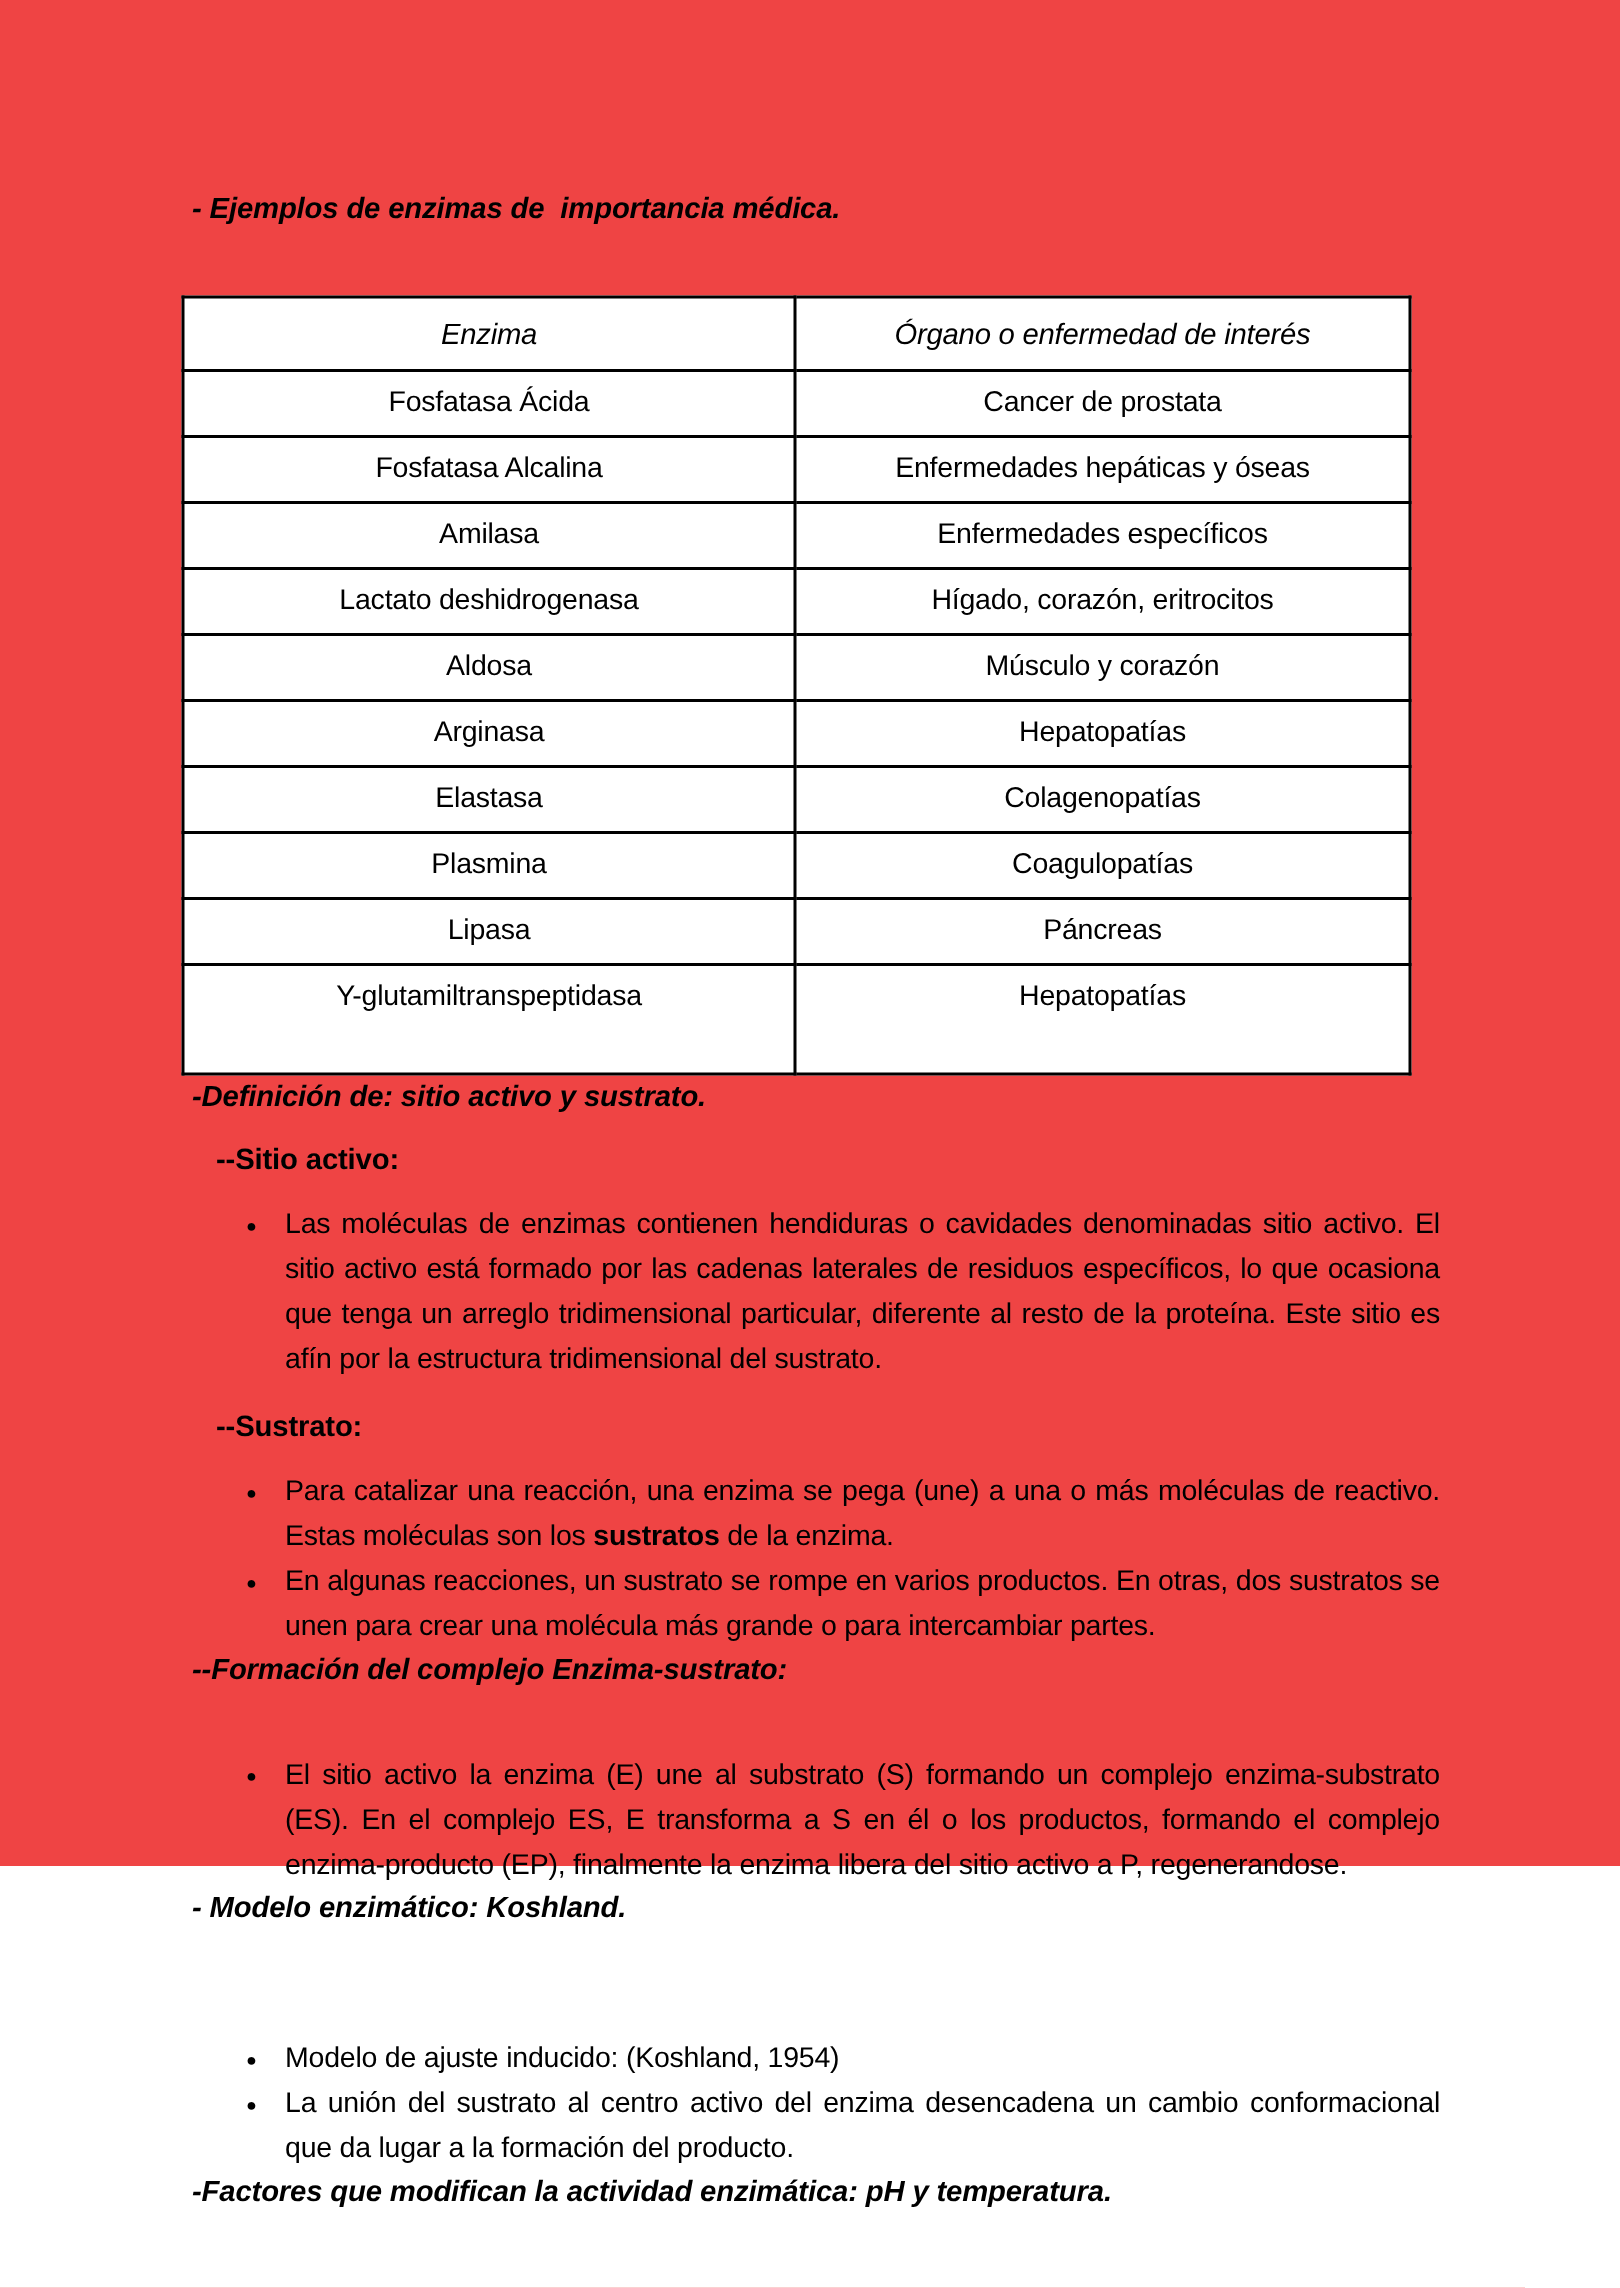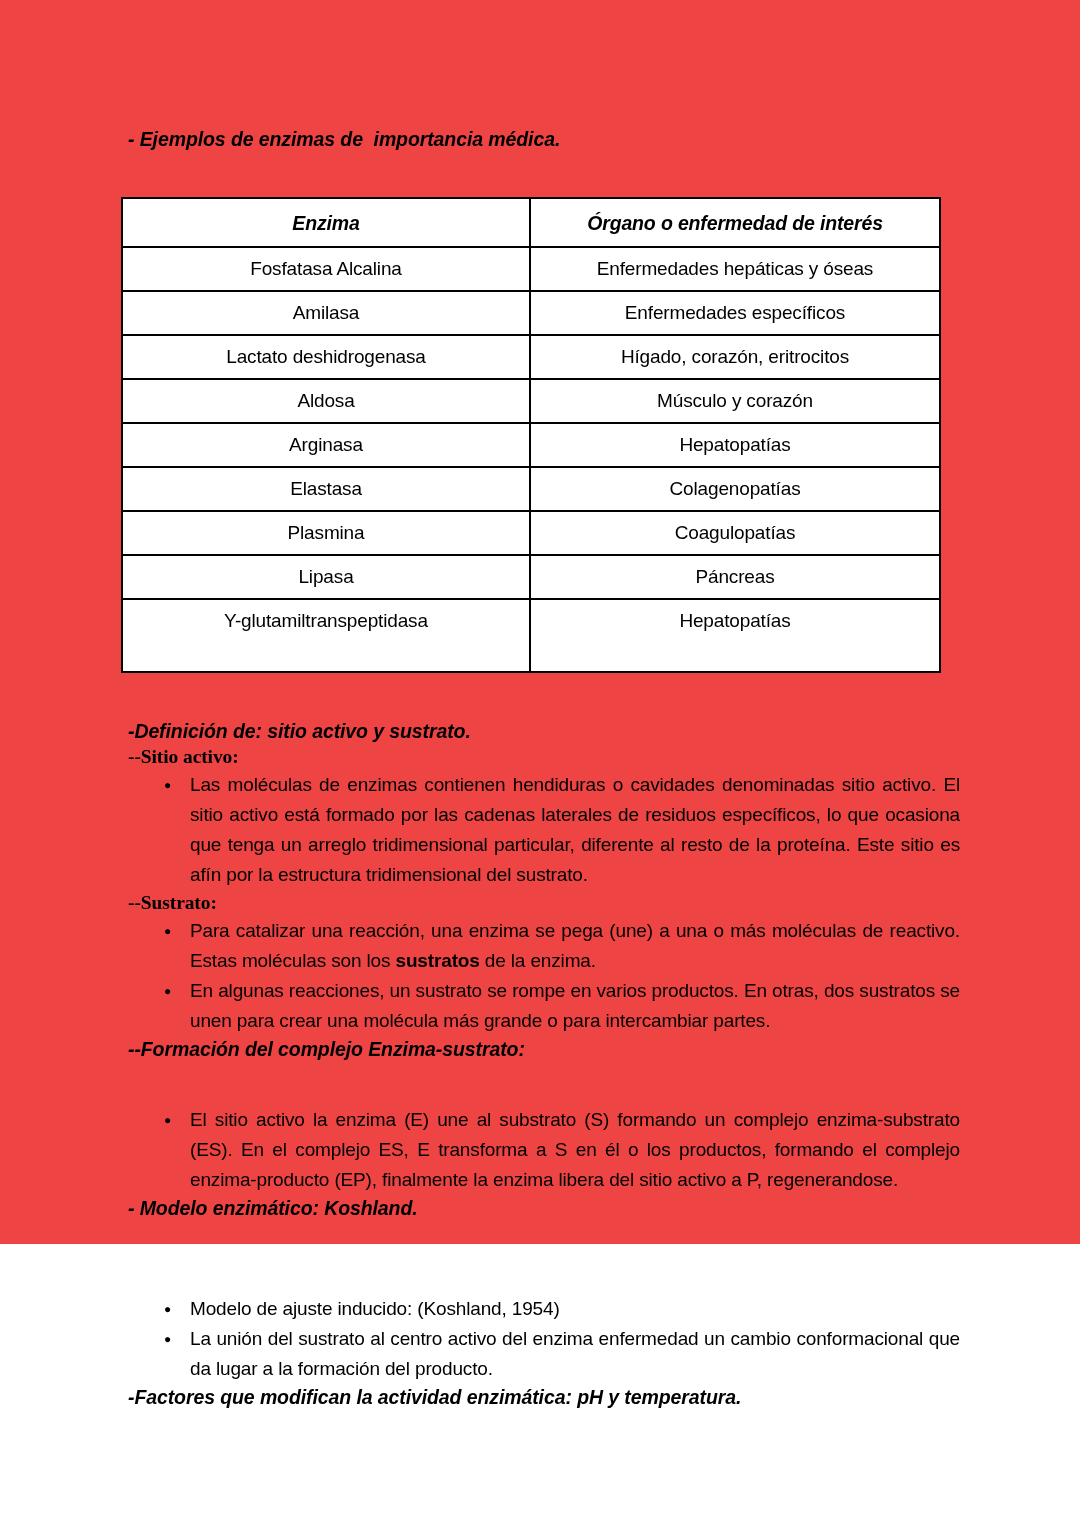--- a/index.html
+++ b/index.html
@@ -40,22 +40,21 @@
     letter-spacing: -0.1px;
     margin: 0;
     white-space: pre-wrap;
   }
   .h-bold {
     font-weight: bold;
     font-style: normal;
     font-size: 19.5px;
     line-height: 26px;
     letter-spacing: -0.1px;
-    margin: 0;
-    font-family: Liberation Serif, serif;
+    margin: 16px;
   }
 
   .title-block { margin-bottom: 0; }
 
   
   .tbl-wrap {
     position: absolute;
     left: 121px;
     top: 197px;
     width: 818px;
@@ -72,21 +71,21 @@
     vertical-align: middle;
     font-size: 19px;
     font-weight: normal;
     font-style: normal;
     padding: 0;
     height: 42px;
     line-height: 24px;
     letter-spacing: -0.15px;
   }
   table.enz th {
-    font-weight: bold;
+    font-weight: normal;
     font-style: italic;
     height: 47px;
     font-size: 19.5px;
   }
   table.enz col.c1 { width: 408px; }
   table.enz col.c2 { width: 410px; }
   table.enz tr.last td {
     height: 62px;
     vertical-align: top;
     padding-top: 9px;
@@ -143,20 +142,24 @@
           <col class="c2">
         </colgroup>
       <thead>
         <tr>
           <th>Enzima</th>
           <th>Órgano o enfermedad de interés</th>
         </tr>
       </thead>
       <tbody>
         <tr>
+          <td>Fosfatasa Ácida</td>
+          <td>Cancer de prostata</td>
+        </tr>
+        <tr>
           <td>Fosfatasa Alcalina</td>
           <td>Enfermedades hepáticas y óseas</td>
         </tr>
         <tr>
           <td>Amilasa</td>
           <td>Enfermedades específicos</td>
         </tr>
         <tr>
           <td>Lactato deshidrogenasa</td>
           <td>Hígado, corazón, eritrocitos</td>
@@ -214,19 +217,19 @@
       <li>El sitio activo la enzima (E) une al substrato (S) formando un complejo enzima-substrato (ES). En el complejo ES,  E transforma a S en él o los productos, formando el complejo enzima-producto (EP), finalmente la enzima libera del sitio activo a P, regenerandose.</li>
     </ul>
 
     <div class="h-bold-italic">- Modelo enzimático: Koshland.</div>
 
     <div class="spacer-line"></div>
     <div class="spacer-half"></div>
 
     <ul class="bullets">
       <li class="no-just">Modelo de ajuste inducido: (Koshland, 1954)</li>
-      <li>La unión del sustrato al centro activo del enzima enfermedad un cambio conformacional que da lugar a la formación del producto.</li>
+      <li>La unión del sustrato al centro activo del enzima desencadena un cambio conformacional que da lugar a la formación del producto.</li>
     </ul>
 
     <div class="h-bold-italic">-Factores que modifican la actividad enzimática: pH y temperatura.</div>
 
   </div>
 </div>
 
 </body></html>

